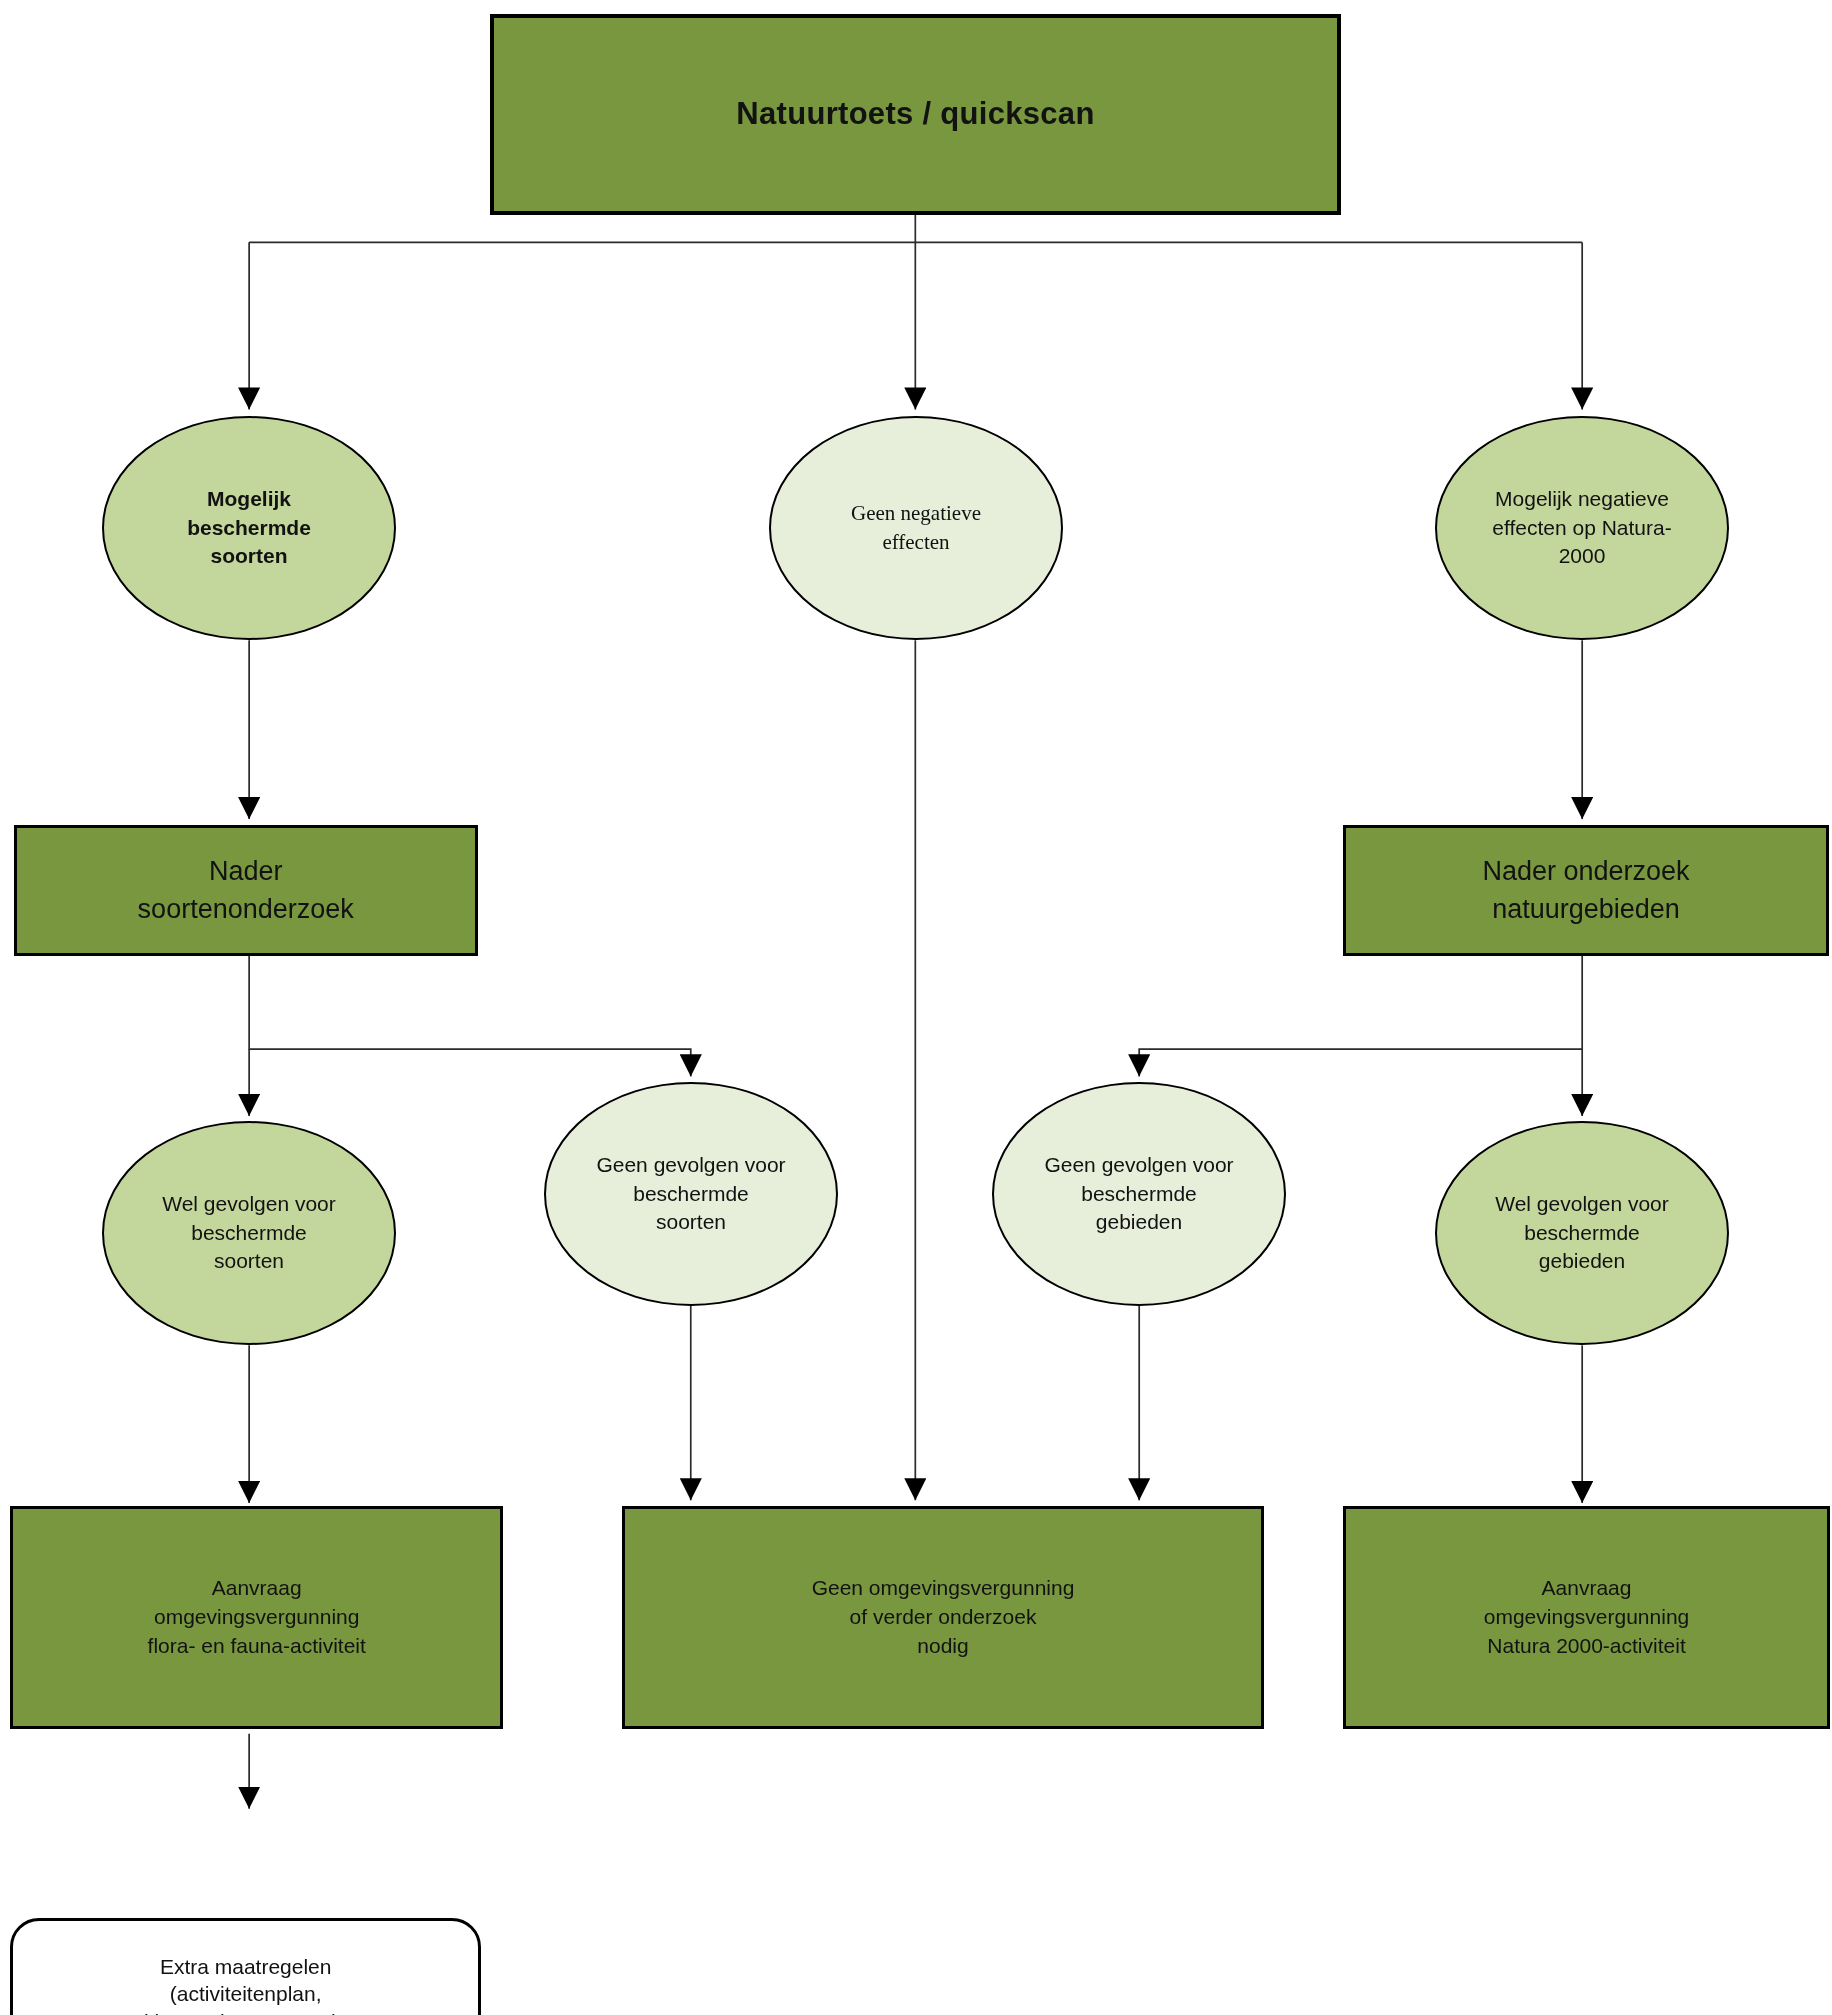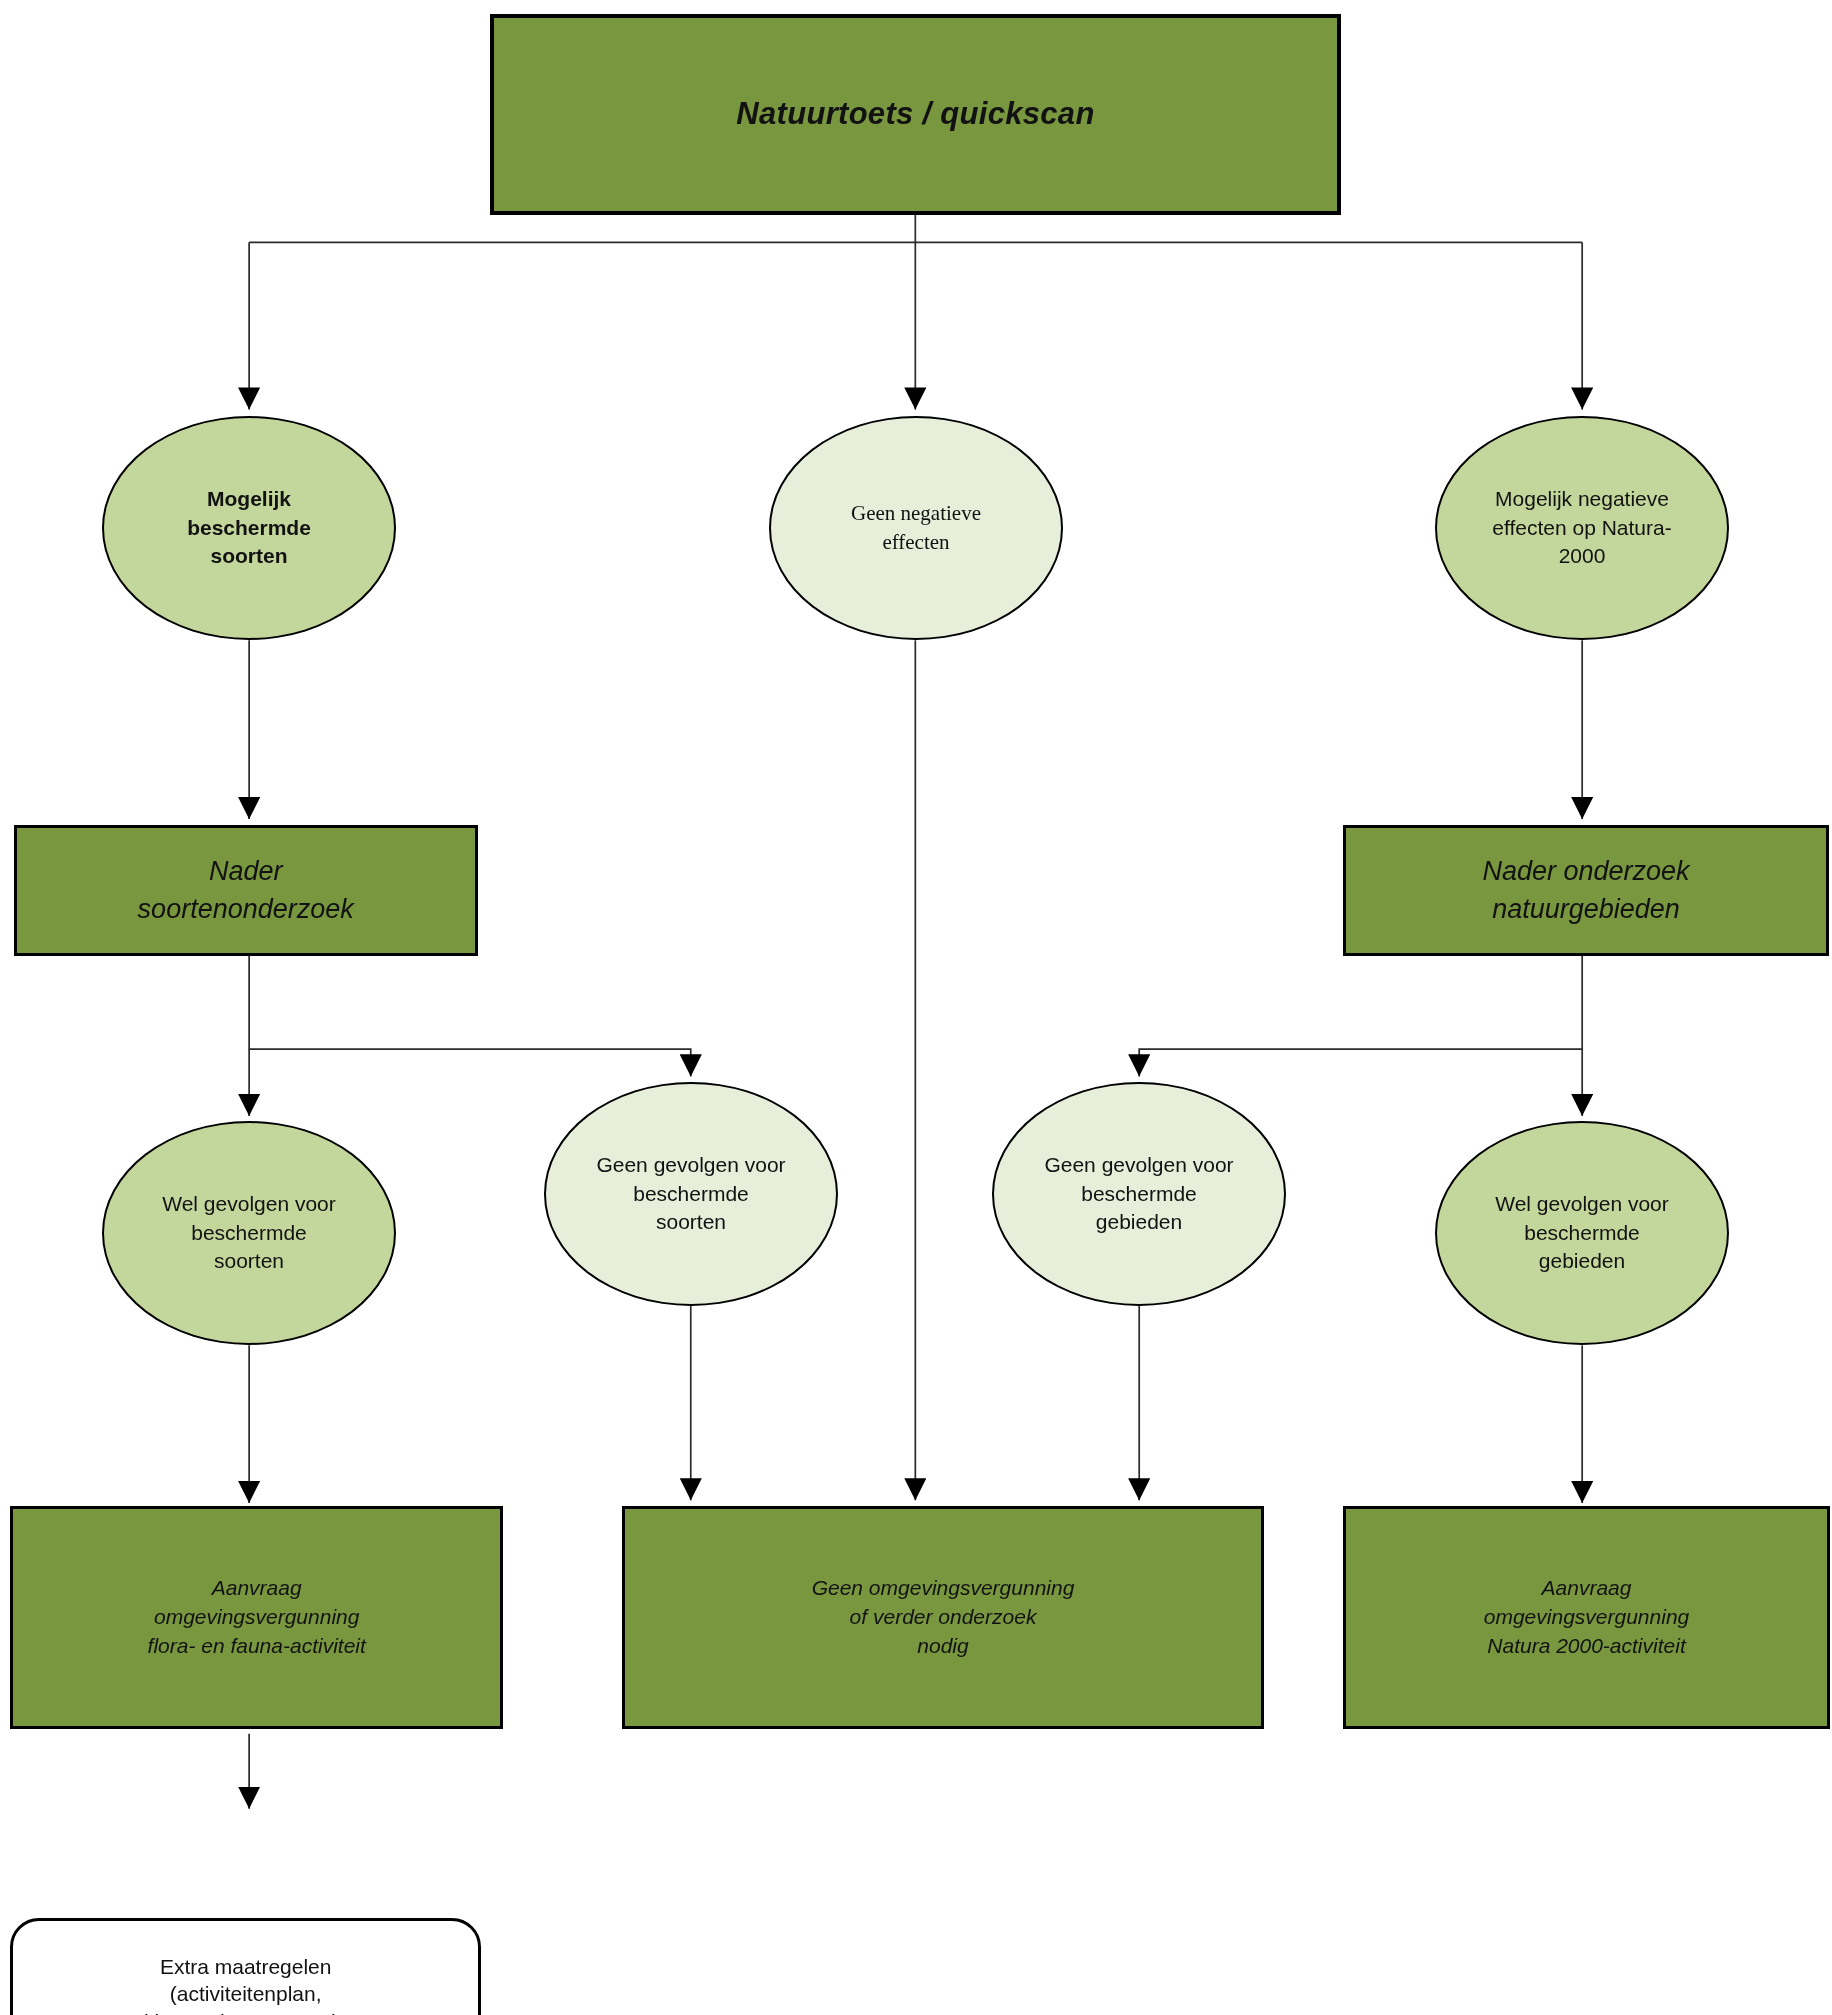--- a/index.html
+++ b/index.html
@@ -27,21 +27,21 @@
     align-items:center;
     justify-content:center;
     text-align:center;
     white-space:pre-line;
     box-sizing:border-box;
     line-height:1.38;
     color:var(--ink);
   }
   .rect{border:3.4px solid #000;}
   .ellipse{border:2.7px solid #000;border-radius:50%;padding:6.8px 18px;}
-  .dark{background:var(--dark-green);font-style:italic;}
+  .dark{background:var(--dark-green);}
   .light{background:var(--light-green);}
   .pale{background:var(--pale-green);}
   .white{background:#ffffff;}
   .title{font-weight:700;font-size:31px;letter-spacing:0.3px;}
   .boxtext{font-size:27px;}
   .bigboxtext{font-size:21px;}
   .elltext{font-size:21px;}
 </style>
 </head>
 <body>

